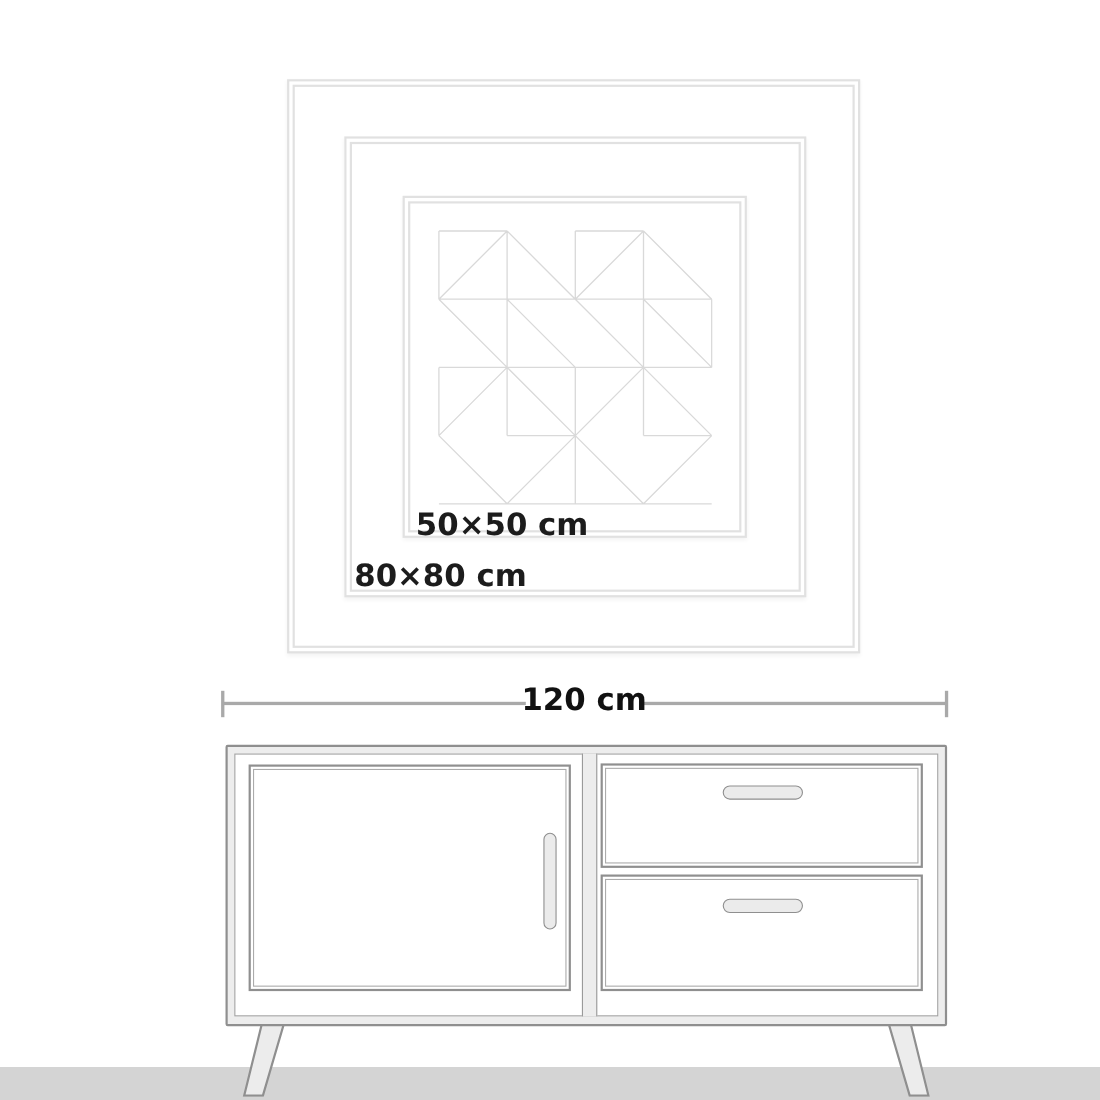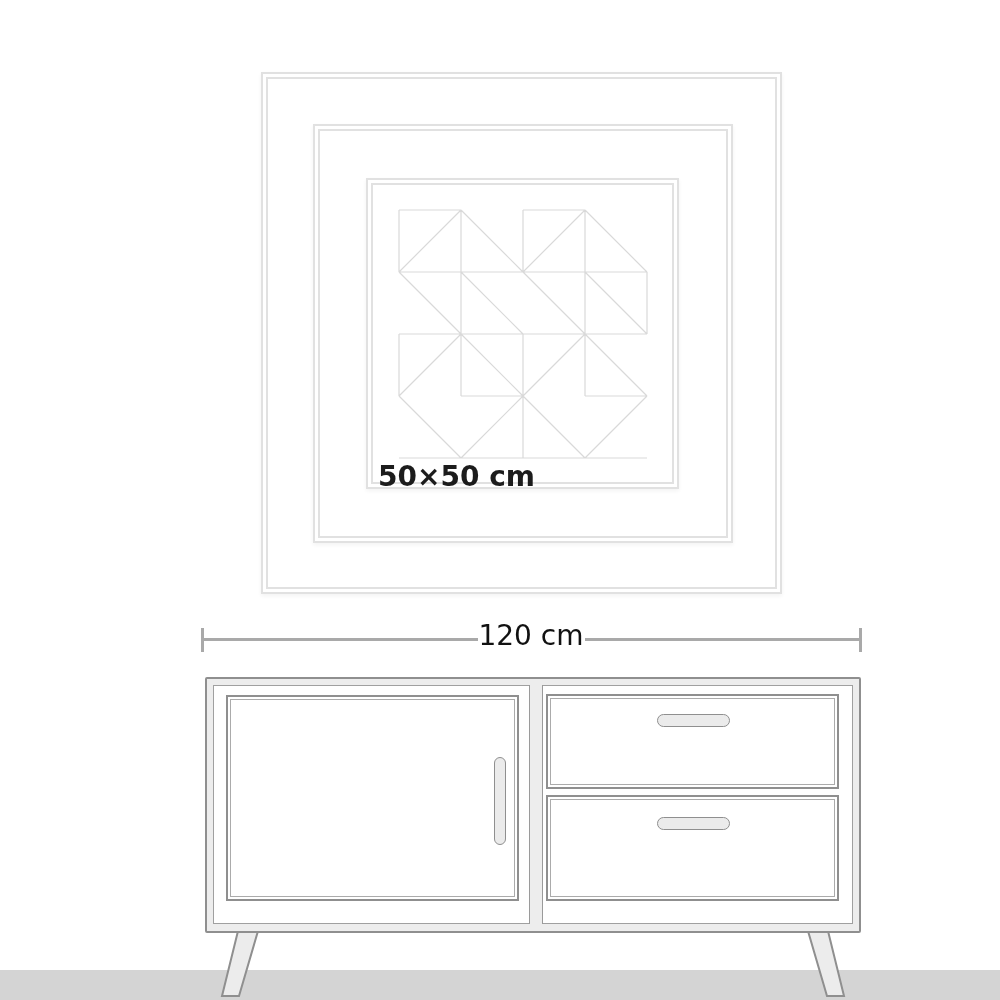--- a/index.html
+++ b/index.html
@@ -38,21 +38,21 @@
   .l100{left:265px;top:563px}
 
   
   .dim-seg{position:absolute;height:3px;background:var(--dimension-line);z-index:2}
   .dim-seg.left{left:202px;top:638px;width:276px}
   .dim-seg.right{left:585px;top:638px;width:276px}
   .dim-tick{position:absolute;width:3px;height:24px;background:var(--dimension-line);z-index:2}
   .dim-tick.left{left:201px;top:628px}
   .dim-tick.right{left:859px;top:628px}
   .dim-label{position:absolute;left:431px;top:622px;width:200px;text-align:center;
-             font-size:28px;font-weight:400;line-height:1;color:#111;z-index:3;white-space:nowrap}
+             font-size:28px;font-weight:700;line-height:1;color:#111;z-index:3;white-space:nowrap}
 
   
   .legs{position:absolute;left:0;top:931px;z-index:1}
   .cabinet{position:absolute;left:205px;top:677px;width:656px;height:256px;
            border:2px solid var(--cabinet-outline);background:var(--cabinet-fill);
            border-radius:2px;z-index:2}
   .lining{position:absolute;left:6px;top:6px;width:640px;height:239px;
           border:1px solid #a0a0a0;background:#fff}
   .divider{position:absolute;left:322px;top:6px;width:14px;height:239px;
            background:var(--cabinet-fill);border-left:1px solid #9a9a9a;border-right:1px solid #9a9a9a}
@@ -97,20 +97,21 @@
       M124 0V62 M124 124V248
       M186 0V186
       M248 62V124
       M0 62L62 0 M62 0L124 62 M124 62L186 0 M186 0L248 62
       M0 62L62 124 M62 62L124 124 M124 62L186 124 M186 62L248 124
       M0 186L62 124 M62 124L124 186 M0 186L62 248 M62 248L124 186
       M124 186L186 124 M186 124L248 186 M124 186L186 248 M186 248L248 186"></path>
   </svg>
 
   <div class="size-label l50">50×50 cm</div>
+  <div class="size-label l80">80×80 cm</div>
 
   <div class="dim-tick left"></div>
   <div class="dim-seg left"></div>
   <div class="dim-label">120 cm</div>
   <div class="dim-seg right"></div>
   <div class="dim-tick right"></div>
 
   <svg class="legs" width="1000" height="66" viewBox="0 0 1000 66">
     <polygon points="238,0 258,0 239,65 222,65" fill="#ececec" stroke="#8f8f8f" stroke-width="2"></polygon>
     <polygon points="808,0 828,0 844,65 827,65" fill="#ececec" stroke="#8f8f8f" stroke-width="2"></polygon>

